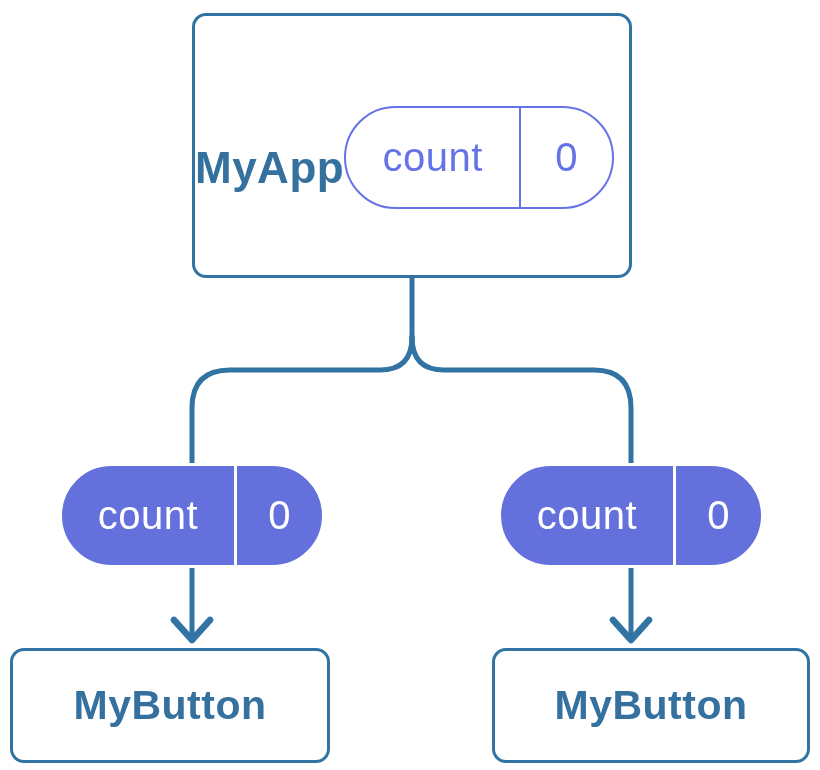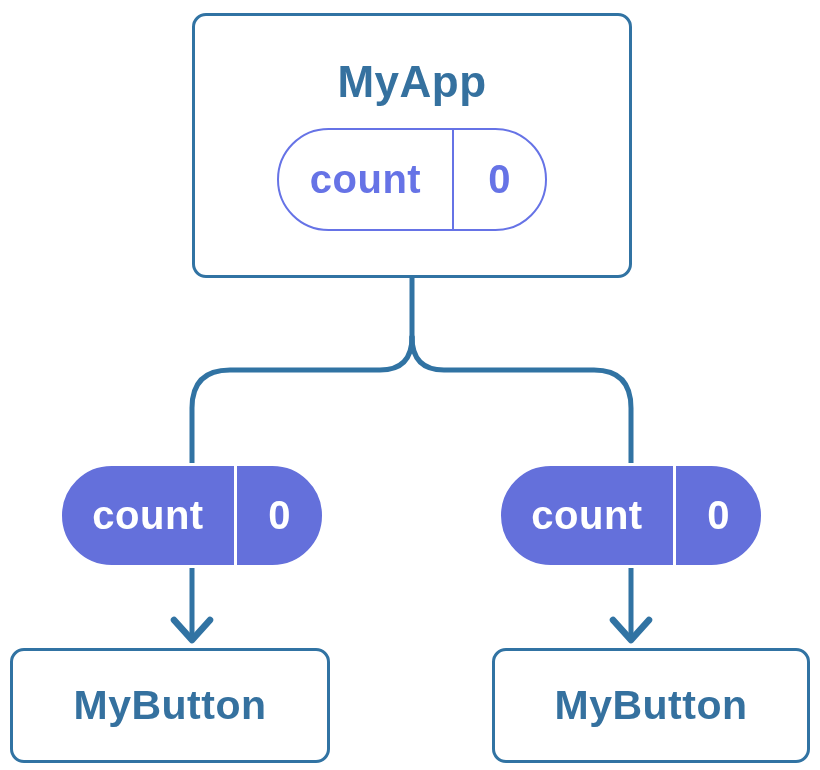--- a/index.html
+++ b/index.html
@@ -21,21 +21,21 @@
     top: 0;
     z-index: 0;
   }
   .node-card {
     position: absolute;
     background: var(--node-fill, #ffffff);
     border: 3.5px solid var(--node-border, #3173a3);
     border-radius: 14px;
     box-sizing: border-box;
     display: flex;
-    flex-direction: column;
+    flex-direction: row;
     align-items: center;
     z-index: 2;
   }
   .node-card.parent {
     left: 192px;
     top: 13px;
     width: 440px;
     height: 265px;
   }
   .node-card.child-left {
@@ -103,21 +103,21 @@
   }
   .pill.filled.right {
     left: 498px;
     top: 463px;
   }
   .prop-cell {
     display: flex;
     align-items: center;
     justify-content: center;
     font-size: 40px;
-    font-weight: 700;
+    font-weight: 400;
     letter-spacing: 0.5px;
     box-sizing: border-box;
   }
   .prop-name-cell {
     width: 175px;
   }
   .prop-value-cell {
     flex: 1;
   }
 </style>

